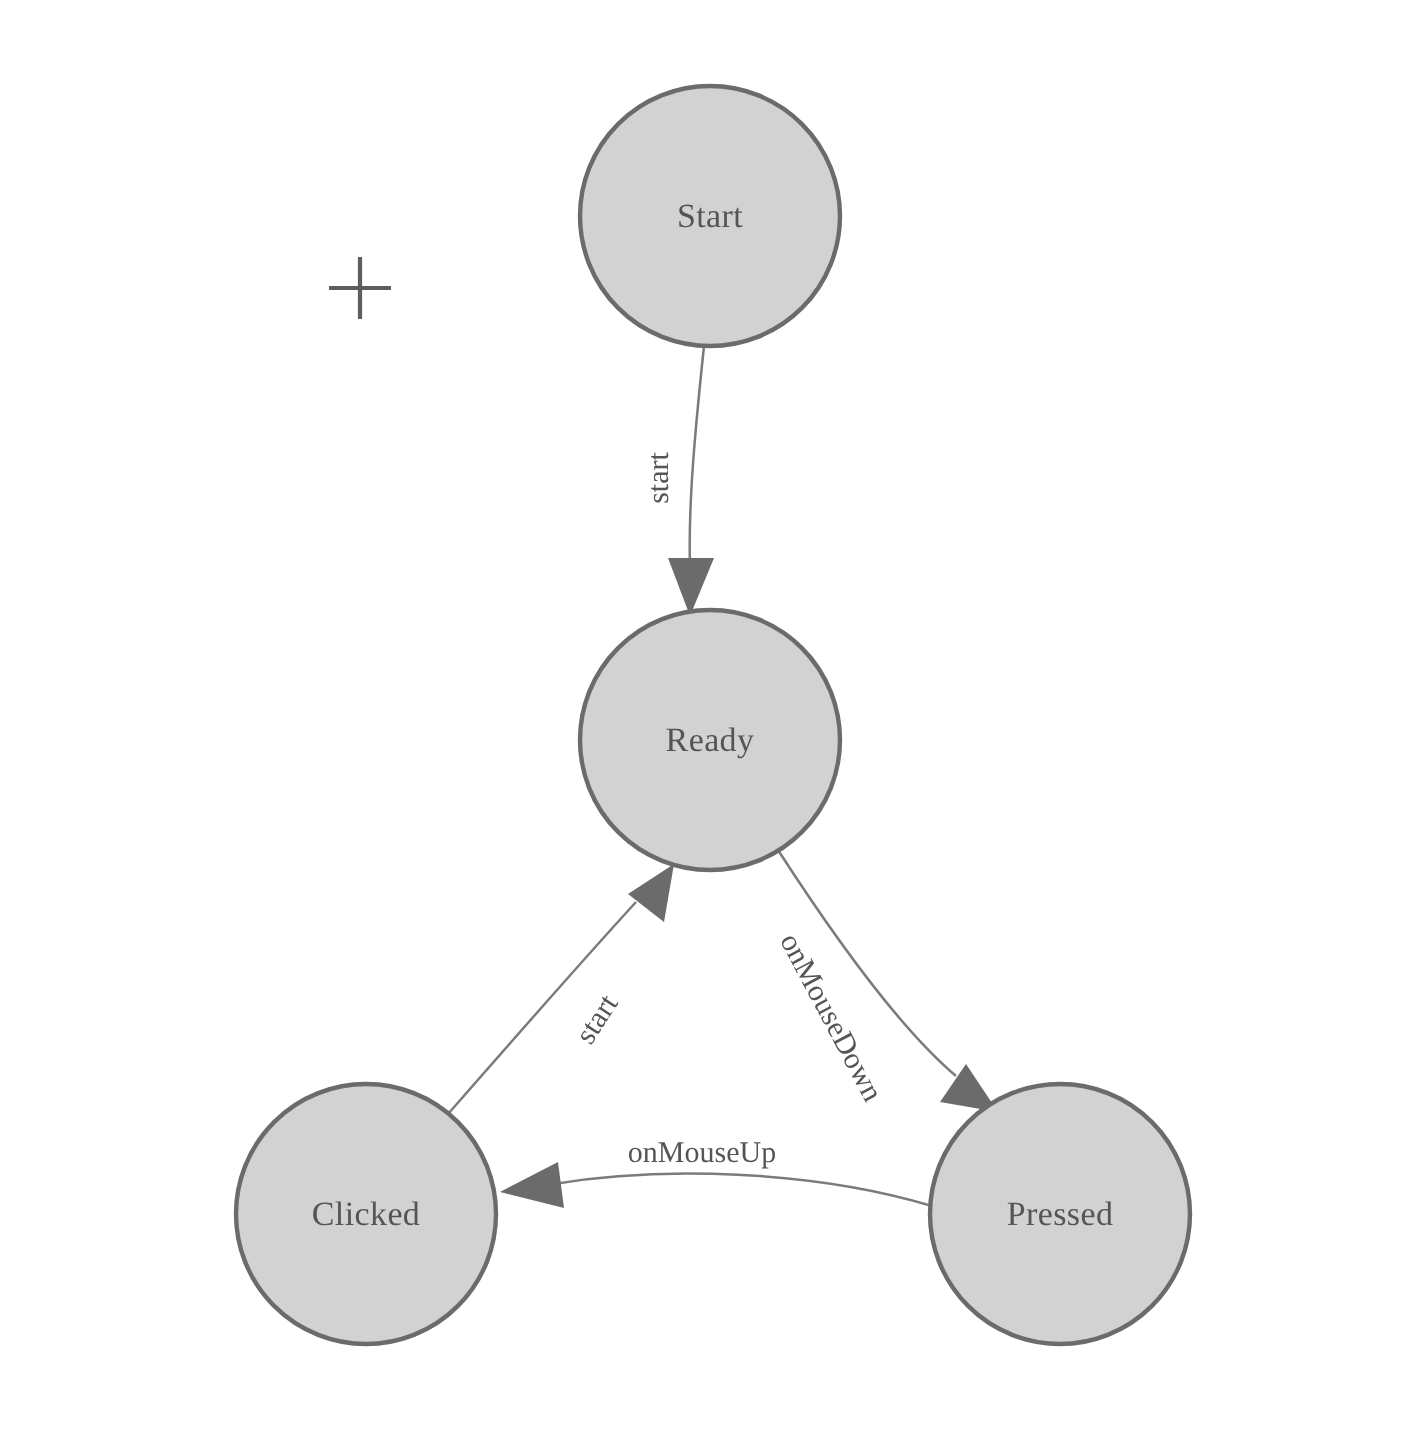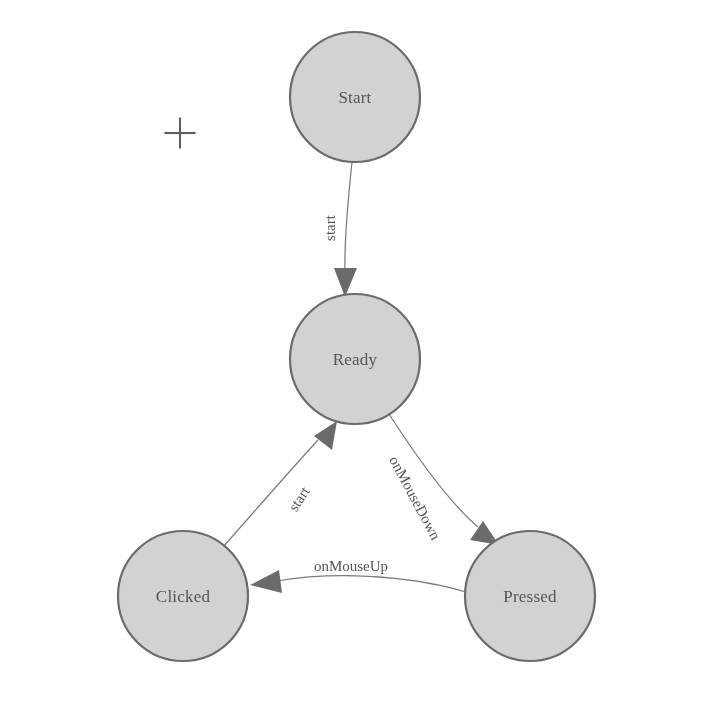--- a/index.html
+++ b/index.html
@@ -11,20 +11,21 @@
     width: 710px;
     height: 728px;
     overflow: hidden;
     font-family: "Liberation Serif", "DejaVu Serif", serif;
   }
   #diagram-canvas {
     position: relative;
     width: 710px;
     height: 564px;
     background: #ffffff;
+    margin-top: 11px;
   }
   svg#graph {
     position: absolute;
     top: 0;
     left: 0;
     width: 710px;
     height: 728px;
     display: block;
   }
   .node-shape {

